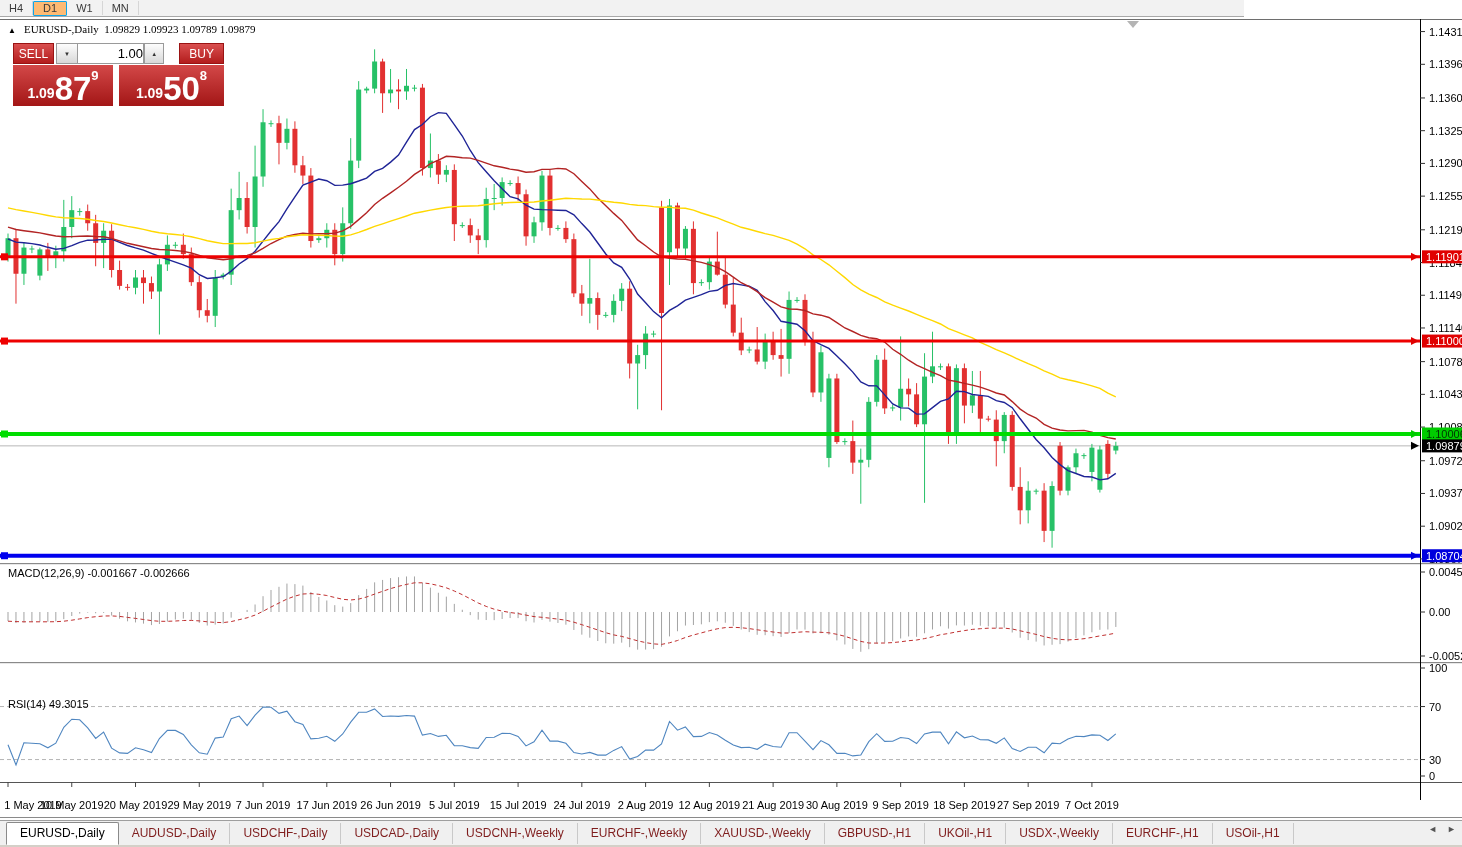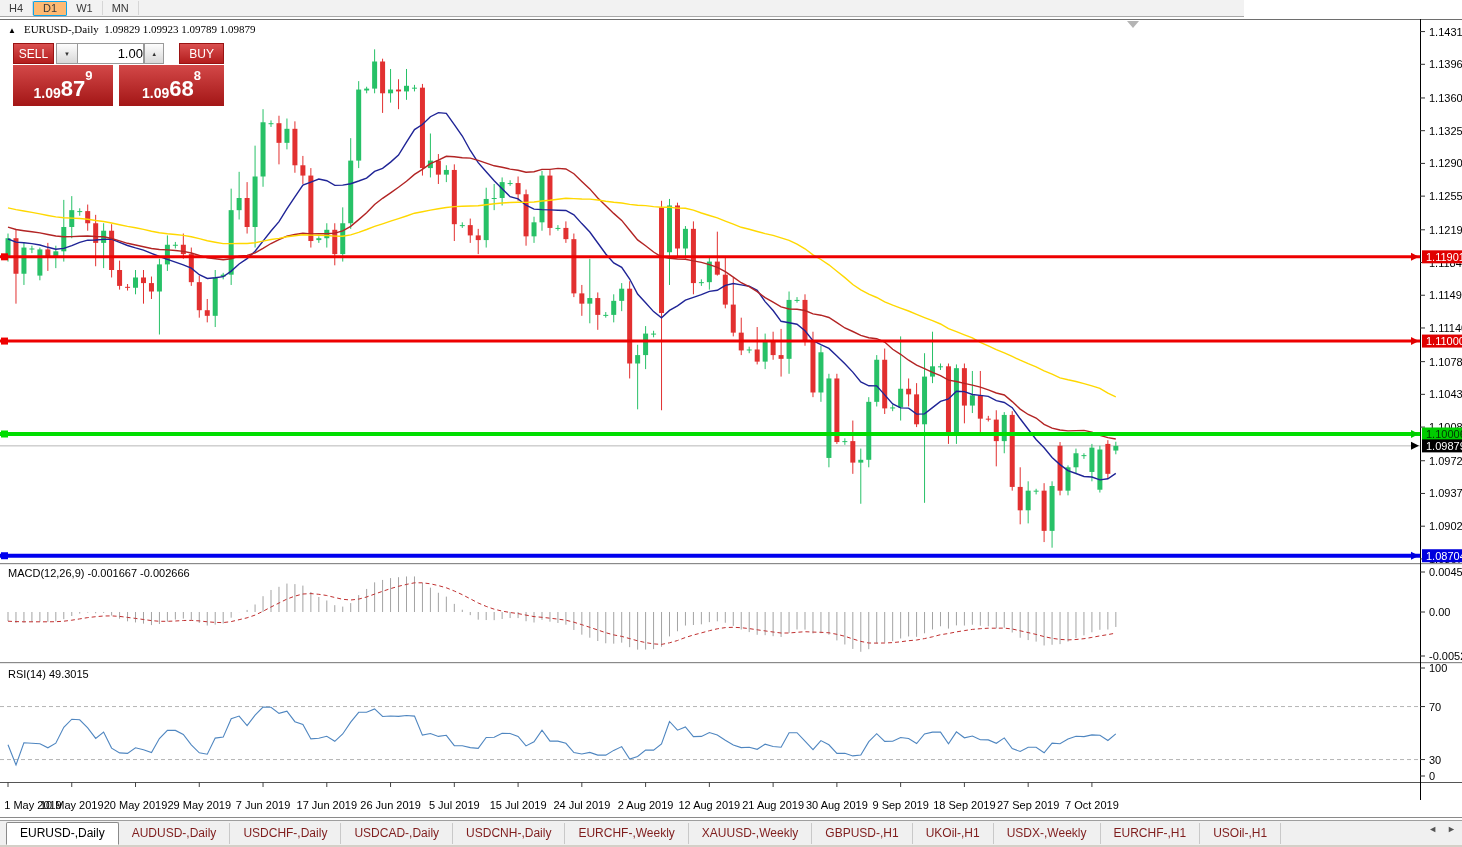--- a/index.html
+++ b/index.html
@@ -23,21 +23,21 @@
   .buybtn{width:46px;margin-left:15px;}
   .spindown,.spinup{background:linear-gradient(#fdfdfd,#d8d8d8);border:1px solid #9a9a9a;
           width:20px;display:flex;align-items:center;justify-content:center;font-size:6px;color:#333;}
   .spindown{width:22px;margin-left:2px;}
   .volfield{background:#fff;border:1px solid #9a9a9a;border-left:none;width:70px;font-size:13px;
             display:flex;align-items:center;justify-content:flex-end;}
   .bigrow{display:flex;margin-top:1px;}
   .bigbox{background:linear-gradient(#d34848,#a31616);color:#fff;height:39px;display:flex;
           align-items:flex-end;justify-content:center;padding-bottom:2px;}
   .bigbox .pfx{font-size:14px;font-weight:bold;margin-bottom:3px;}
-  .bigbox .big{font-size:22px;font-weight:bold;line-height:30px;}
+  .bigbox .big{font-size:33px;font-weight:bold;line-height:30px;}
   .bigbox .sup{font-size:13px;font-weight:bold;align-self:flex-start;margin-top:3px;}
   .sellbox{width:100px;}
   .buybox{width:105px;margin-left:6px;}
   
   .ptitle{position:absolute;font-size:11px;color:#000;z-index:20;left:8px;}
   
   .tabbar{position:absolute;left:0;top:820px;width:1462px;height:25px;background:#f0f0f0;
           border-top:1px solid #9e9e9e;display:flex;align-items:center;}
   .tab{font-size:12px;color:#7f1d1d;padding:2px 13px;border-right:1px solid #c9c9c9;
        height:17px;line-height:17px;white-space:nowrap;cursor:default;}
@@ -72,28 +72,28 @@
     <div class="redbtn buybtn">BUY</div>
   </div>
   <div class="bigrow">
     <div class="bigbox sellbox">
       <span class="pfx">1.09</span>
       <span class="big">87</span>
       <span class="sup">9</span>
     </div>
     <div class="bigbox buybox">
       <span class="pfx">1.09</span>
-      <span class="big">68</span>
+      <span class="big">50</span>
       <span class="sup">8</span>
     </div>
   </div>
 </div>
 
 <div class="ptitle" style="top:567px">MACD(12,26,9) -0.001667 -0.002666</div>
-<div class="ptitle" style="top:668px">RSI(14) 49.3015</div>
+<div class="ptitle" style="top:698px">RSI(14) 49.3015</div>
 
 <svg id="chart" width="1462" height="800">
     <rect x="0" y="0" width="1462" height="800" fill="#ffffff"></rect>
     <line x1="0" y1="0.5" x2="1462" y2="0.5" stroke="#6e6e6e"></line>
     <line x1="0" y1="544.5" x2="1462" y2="544.5" stroke="#8a8a8a"></line>
     <line x1="0" y1="545.5" x2="1462" y2="545.5" stroke="#e8e8e8"></line>
     <line x1="0" y1="643.5" x2="1462" y2="643.5" stroke="#8a8a8a"></line>
     <line x1="0" y1="644.5" x2="1462" y2="644.5" stroke="#e8e8e8"></line>
     <line x1="0" y1="763.5" x2="1462" y2="763.5" stroke="#555555"></line>
     <line x1="0" y1="798.5" x2="1462" y2="798.5" stroke="#8a8a8a"></line>
@@ -634,21 +634,21 @@
     <text x="1028.1599999999999" y="790" font-size="11" fill="#000" text-anchor="middle">27 Sep 2019</text>
     <line x1="1091.92" y1="763" x2="1091.92" y2="768" stroke="#444"></line>
     <text x="1091.92" y="790" font-size="11" fill="#000" text-anchor="middle">7 Oct 2019</text>
   </svg>
 
 <div class="tabbar" id="tabbar">
     <div class="tab active">EURUSD-,Daily</div>
     <div class="tab">AUDUSD-,Daily</div>
     <div class="tab">USDCHF-,Daily</div>
     <div class="tab">USDCAD-,Daily</div>
-    <div class="tab">USDCNH-,Daily</div>
+    <div class="tab">USDCNH-,Weekly</div>
     <div class="tab">EURCHF-,Weekly</div>
     <div class="tab">XAUUSD-,Weekly</div>
     <div class="tab">GBPUSD-,H1</div>
     <div class="tab">UKOil-,H1</div>
     <div class="tab">USDX-,Weekly</div>
     <div class="tab">EURCHF-,H1</div>
     <div class="tab">USOil-,H1</div>
   </div>
 <div class="tabscroll">
   <span id="tsl">◄</span>

